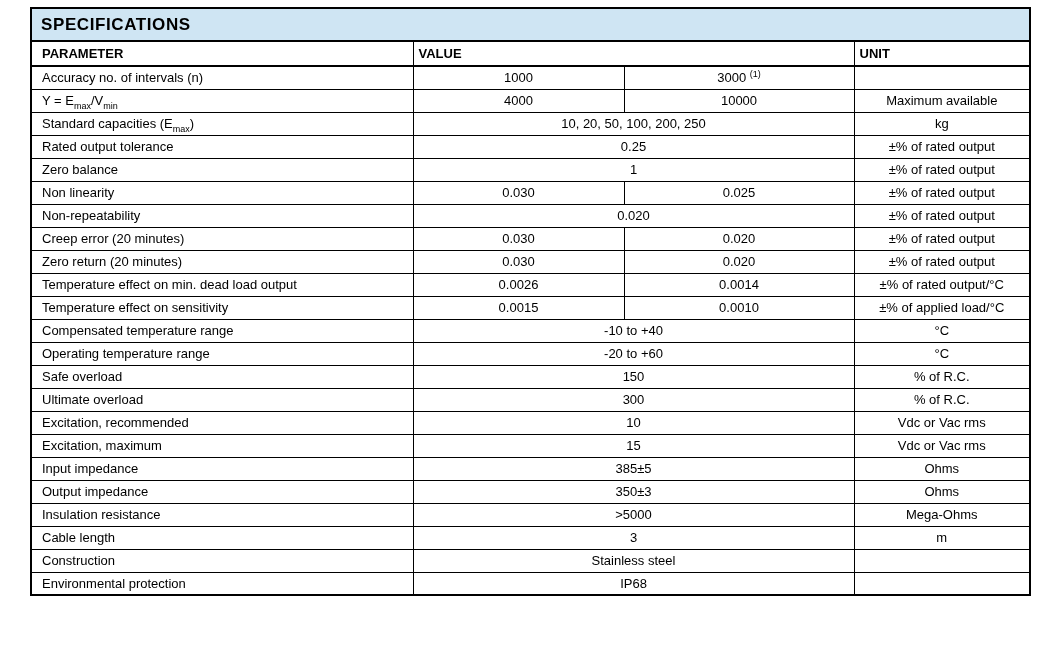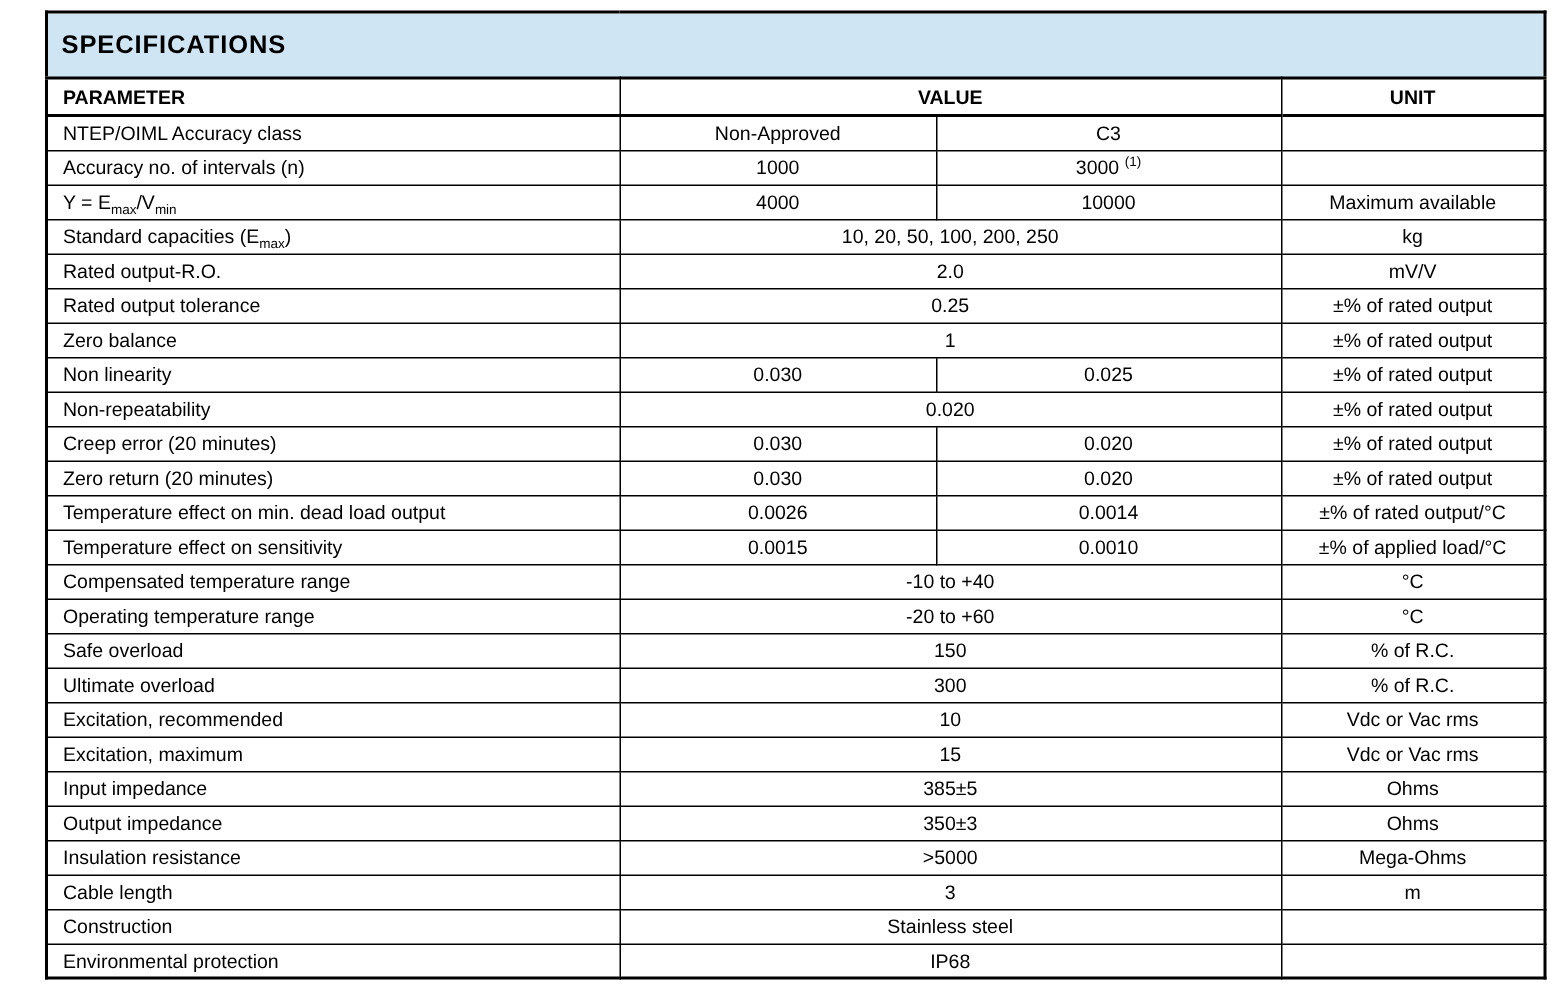--- a/index.html
+++ b/index.html
@@ -21,36 +21,36 @@
   .spec-table td, .spec-table th {
     border: 1px solid #000;
     font-size: 13px;
     height: 23px;
     padding: 1px 5px;
     vertical-align: middle;
     overflow: hidden;
     white-space: nowrap;
   }
   tr.title-row td {
-    height: 44px;
+    height: 33px;
     font-size: 17px;
     font-weight: 900;
     letter-spacing: 0.6px;
     padding-left: 9px;
     text-align: left;
     border-bottom: 2px solid #000;
   }
   tr.header-row th {
     height: 25px;
     font-weight: bold;
     font-size: 13px;
     border-bottom: 2px solid #000;
   }
   th.param-h { text-align: left; padding-left: 10px; }
-  th.value-h, th.unit-h { text-align: center; }
+  th.value-h, th.unit-h { text-align: left; }
   td.param { text-align: left; padding-left: 10px; }
   td.val, td.unit { text-align: center; }
   sub { font-size: 9px; line-height: 0; }
   sup { font-size: 9px; line-height: 0; }
 </style>
 </head>
 <body style="background: rgb(255, 255, 255);">
 
 <table class="spec-table">
   <colgroup>
@@ -61,47 +61,36 @@
   </colgroup>
   <tbody>
     <tr class="title-row">
       <td colspan="4" style="background: rgb(207, 229, 243);">SPECIFICATIONS</td>
     </tr>
     <tr class="header-row">
       <th class="param-h">PARAMETER</th>
       <th class="value-h" colspan="2">VALUE</th>
       <th class="unit-h">UNIT</th>
     </tr>
-  <tr>
-        <td class="param">NTEP/OIML Accuracy class</td>
-        <td class="val">Non-Approved</td>
-        <td class="val">C3</td>
-        <td class="unit"></td>
-      </tr>
       <tr>
         <td class="param">Accuracy no. of intervals (n)</td>
         <td class="val">1000</td>
         <td class="val">3000 <sup>(1)</sup></td>
         <td class="unit"></td>
       </tr>
       <tr>
         <td class="param">Y = E<sub>max</sub>/V<sub>min</sub></td>
         <td class="val">4000</td>
         <td class="val">10000</td>
         <td class="unit">Maximum available</td>
       </tr>
       <tr>
         <td class="param">Standard capacities (E<sub>max</sub>)</td>
         <td class="val" colspan="2">10, 20, 50, 100, 200, 250</td>
         <td class="unit">kg</td>
-      </tr>
-      <tr>
-        <td class="param">Rated output-R.O.</td>
-        <td class="val" colspan="2">2.0</td>
-        <td class="unit">mV/V</td>
       </tr>
       <tr>
         <td class="param">Rated output tolerance</td>
         <td class="val" colspan="2">0.25</td>
         <td class="unit">±% of rated output</td>
       </tr>
       <tr>
         <td class="param">Zero balance</td>
         <td class="val" colspan="2">1</td>
         <td class="unit">±% of rated output</td>

